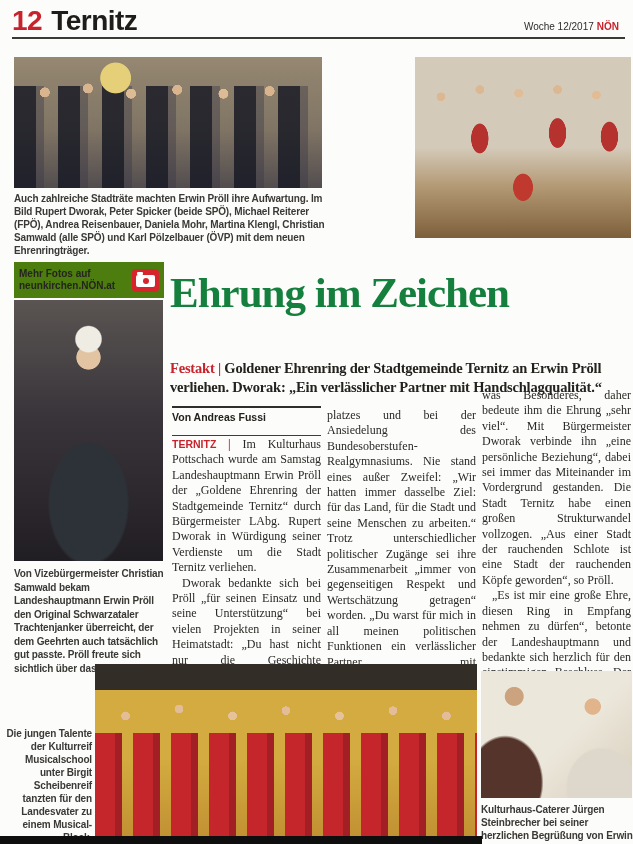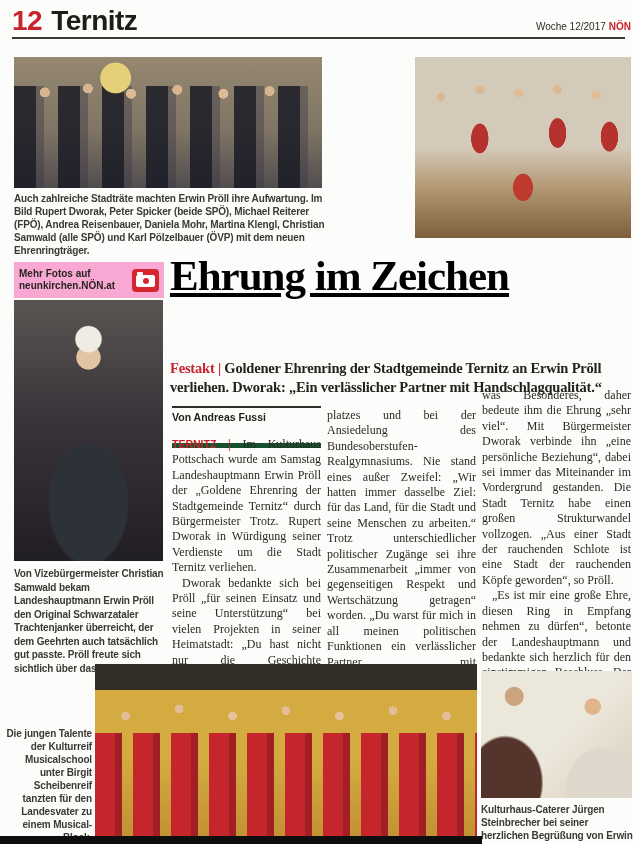--- a/index.html
+++ b/index.html
@@ -4,21 +4,21 @@
 <style>
   html,body{margin:0;padding:0;background:#e9e9e7;}
   .page{position:relative;width:633px;height:844px;margin:0 auto;background:#fcfcfa;
         font-family:"Liberation Sans",sans-serif;color:#222;overflow:hidden;}
   .abs{position:absolute;}
 
   
   .hdr-left{left:12px;top:5px;font-weight:bold;font-size:28px;letter-spacing:-.5px;}
   .hdr-num{color:#c8232c;}
   .hdr-sec{color:#1e1d1a;margin-left:9px;}
-  .hdr-right{right:2px;top:21px;font-size:10px;color:#2e2d2a;}
+  .hdr-right{right:14px;top:21px;font-size:10px;color:#2e2d2a;}
   .hdr-brand{color:#c8232c;font-weight:bold;margin-left:3px;}
   .hdr-rule{left:12px;top:37px;width:613px;height:2px;background:#3a3934;}
 
   
   .photo{position:absolute;overflow:hidden;background-repeat:no-repeat;}
   .photo-top-left{left:14px;top:57px;width:308px;height:131px;
     background-image:
       radial-gradient(circle 8px at 10% 27%, #d9b58f 60%, transparent 64%),
       radial-gradient(circle 8px at 24% 24%, #d9b58f 60%, transparent 64%),
       radial-gradient(circle 8px at 38% 28%, #ddbb94 60%, transparent 64%),
@@ -73,37 +73,37 @@
   
   .cap{font-size:10px;line-height:13px;font-weight:bold;color:#3a3936;letter-spacing:-.15px;}
   .cap-top-left{left:14px;top:192px;width:314px;}
   .cap-top-right{left:328px;top:86px;width:82px;text-align:right;}
   .cap-portrait{left:14px;top:567px;width:153px;line-height:13.5px;}
   .cap-credit{position:absolute;right:0;bottom:0;font-style:italic;font-weight:bold;}
   .cap-bottom-left{left:4px;top:727px;width:88px;text-align:right;}
   .cap-bottom-right{left:481px;top:803px;width:152px;}
 
   
-  .promo{left:14px;top:262px;width:150px;height:36px;background:#f9a8d4;display:flex;
+  .promo{left:14px;top:262px;width:150px;height:36px;background:#4d7c0f;display:flex;
          align-items:center;justify-content:space-between;padding:2px 5px;box-sizing:border-box;cursor:pointer;}
   .promo-text{font-size:10px;line-height:12px;font-weight:bold;color:#25241f;}
   .cam{width:27px;height:23px;background:#d6252d;border-radius:4px;position:relative;flex:0 0 auto;}
   .cam-body{position:absolute;left:4px;top:6px;width:19px;height:12px;background:#fff;border-radius:2px;}
   .cam-lens{position:absolute;left:11px;top:9px;width:6px;height:6px;background:#d6252d;border-radius:50%;}
   .cam-flash{position:absolute;left:5px;top:3px;width:6px;height:3px;background:#fff;border-radius:1px;}
 
   
-  .headline{left:170px;top:252px;width:462px;font-family:"Liberation Serif",serif;
-            font-weight:bold;font-size:43px;line-height:48px;color:#000000;letter-spacing:-1px;text-decoration:underline;}
+  .headline{left:170px;top:269px;width:462px;font-family:"Liberation Serif",serif;
+            font-weight:bold;font-size:43px;line-height:48px;color:#15803d;letter-spacing:-1px;}
   .headline span{display:block;}
   .standfirst{left:170px;top:359px;width:460px;font-size:14.5px;line-height:19px;
               font-weight:bold;color:#23221e;letter-spacing:-.2px;font-family:Liberation Serif, serif;}
   .kicker,.kicker-sep{color:#c8232c;}
-  .byline{left:172px;top:406px;width:149px;border-top:2px solid #2f2e2a;border-bottom:5px solid #14532d;
-          padding:3px 0 20px;font-size:10.5px;font-weight:bold;color:#23221e;}
+  .byline{left:172px;top:406px;width:149px;border-top:2px solid #2f2e2a;border-bottom:1px solid #14532d;
+          padding:3px 0 12px;font-size:10.5px;font-weight:bold;color:#23221e;}
   .col{position:absolute;width:149px;font-family:"Liberation Serif",serif;font-size:12px;
        line-height:15.4px;color:#2a2926;text-align:justify;hyphens:auto;-webkit-hyphens:auto;}
   .col p{margin:0;}
   .col p.indent{text-indent:10px;}
   .col1{left:172px;top:437px;}
   .col2{left:327px;top:408px;}
   .col3{left:482px;top:388px;}
   .dl{color:#c8232c;font-family:"Liberation Sans",sans-serif;font-weight:bold;font-size:10.5px;}
   .dlsep{color:#c8232c;font-weight:bold;}
 
@@ -148,21 +148,21 @@
 
   <div class="photo photo-portrait"></div>
   <div class="abs cap cap-portrait">
     <span>Von Vizebürgermeister Christian Samwald bekam Landeshauptmann Erwin Pröll den Original Schwarzataler Trachtenjanker überreicht, der dem Geehrten auch tatsächlich gut passte. Pröll freute sich sichtlich über das Geschenk.</span>
     <span class="cap-credit">Fotos: Fussi</span>
   </div>
 
   <div class="abs byline">Von Andreas Fussi</div>
 
   <div class="col col1">
-    <p><span class="dl">TERNITZ</span><span class="dlsep"> | </span><span>Im Kulturhaus Pottschach wurde am Samstag Landeshauptmann Erwin Pröll der „Goldene Ehrenring der Stadtgemeinde Ternitz“ durch Bürgermeister Trotz. Rupert Dworak in Würdigung seiner Verdienste um die Stadt Ternitz verliehen.</span></p>
+    <p><span class="dl">TERNITZ</span><span class="dlsep"> | </span><span>Im Kulturhaus Pottschach wurde am Samstag Landeshauptmann Erwin Pröll der „Goldene Ehrenring der Stadtgemeinde Ternitz“ durch Bürgermeister LAbg. Rupert Dworak in Würdigung seiner Verdienste um die Stadt Ternitz verliehen.</span></p>
     <p class="indent"><span>Dworak bedankte sich bei Pröll „für seinen Einsatz und seine Unterstützung“ bei vielen Projekten in seiner Heimatstadt: „Du hast nicht nur die Geschichte Niederösterreichs entscheidend geprägt, sondern auch die von Ternitz!“ Konkret nannte Dworak Prölls Hilfe bei der Schaffung des neuen Stadt-</span></p>
   </div>
 
   <div class="col col2">
     <p><span>platzes und bei der Ansiedelung des Bundesoberstufen-Realgymnasiums. Nie stand eines außer Zweifel: „Wir hatten immer dasselbe Ziel: für das Land, für die Stadt und seine Menschen zu arbeiten.“ Trotz unterschiedlicher politischer Zugänge sei ihre Zusammenarbeit „immer von gegenseitigen Respekt und Wertschätzung getragen“ worden. „Du warst für mich in all meinen politischen Funktionen ein verlässlicher Partner mit Handschlagqualität. Dafür möchte ich mich persönlich bedanken.“</span></p>
     <p class="indent"><span>Landeshauptmann Pröll sagte, dass man im Laufe eines politischen Lebens sehr viele Dinge erlebe, Dankbarkeit sei dabei et-</span></p>
   </div>
 
   <div class="col col3">
     <p><span>was Besonderes, daher bedeute ihm die Ehrung „sehr viel“. Mit Bürgermeister Dworak verbinde ihn „eine persönliche Beziehung“, dabei sei immer das Miteinander im Vordergrund gestanden. Die Stadt Ternitz habe einen großen Strukturwandel vollzogen. „Aus einer Stadt der rauchenden Schlote ist eine Stadt der rauchenden Köpfe geworden“, so Pröll.</span></p>

